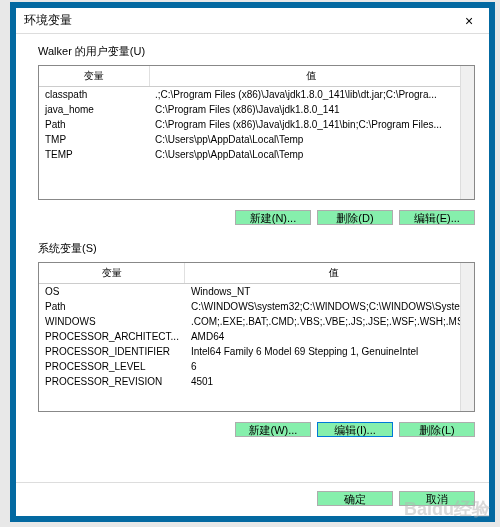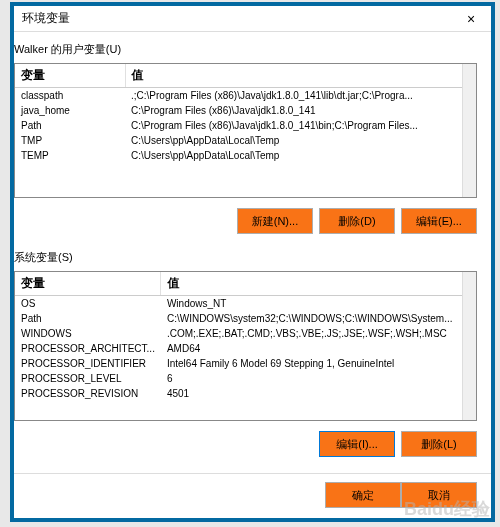--- a/index.html
+++ b/index.html
@@ -6,21 +6,21 @@
     body {
       font-family: "Microsoft YaHei", "Segoe UI", sans-serif;
       font-size: 11px;
       background: #e8e8e8;
       width: 500px;
       height: 527px;
       overflow: hidden;
     }
     .dialog {
       background: #fff;
-      border: 4px solid #0369a1;
+      border: 6px solid #0369a1;
       width: 485px;
       height: 520px;
       margin: 2px 0 0 10px;
       display: flex;
       flex-direction: column;
     }
     .titlebar {
       display: flex;
       justify-content: space-between;
       align-items: center;
@@ -32,44 +32,44 @@
     .close-btn {
       width: 40px;
       height: 26px;
       display: flex;
       align-items: center;
       justify-content: center;
       font-size: 14px;
       cursor: pointer;
     }
     .content {
-      padding: 10px 14px 8px 0;
+      padding: 10px 14px 8px 22px;
       flex: 1;
       display: flex;
       flex-direction: column;
     }
     .section-label {
       font-size: 11px;
       margin-bottom: 6px;
     }
     .table-wrap {
       border: 1px solid #888;
       height: 135px;
       overflow: hidden;
       position: relative;
       background: #fff;
     }
     .table {
       width: 100%;
       border-collapse: collapse;
     }
     .table th {
-      text-align: left;
-      font-weight: bold;
-      font-size: 12px;
+      text-align: center;
+      font-weight: normal;
+      font-size: 10px;
       padding: 3px 6px;
       border-bottom: 1px solid #ccc;
       border-right: 1px solid #e0e0e0;
       background: #fff;
     }
     .table th:first-child { width: 110px; }
     .table td {
       padding: 2px 6px;
       font-size: 10px;
       white-space: nowrap;
@@ -82,33 +82,34 @@
       border-left: 1px solid #ddd;
     }
     .btn-row {
       display: flex;
       justify-content: flex-end;
       gap: 6px;
       margin: 10px 0 16px 0;
     }
     .btn {
       min-width: 76px;
-      height: 26px;
+      height: 15px;
       font-size: 11px;
-      background: #f97316;
+      background: #86efac;
       border: 1px solid #adadad;
       cursor: pointer;
       padding: 0 8px;
     }
     .btn.focus {
       border: 1.5px solid #0078d7;
     }
     .footer {
       display: flex;
       justify-content: flex-end;
+      gap: 6px;
       padding: 8px 14px 10px 14px;
       border-top: 1px solid #ddd;
     }
     .table-body-wrap {
       position: relative;
     }
     .watermark {
       position: absolute;
       right: 10px; bottom: 6px;
       font-size: 18px;
@@ -209,20 +210,21 @@
               </tr>
             <tr>
                 <td>PROCESSOR_REVISION</td>
                 <td>4501</td>
               </tr>
           </tbody>
         </table>
         <div class="scrollbar-v"></div>
       </div>
       <div class="btn-row" style="margin-bottom:6px">
+        <button class="btn">新建(W)...</button>
         <button class="btn focus">编辑(I)...</button>
         <button class="btn">删除(L)</button>
       </div>
     </div>
 
   </div>
 
   <div class="footer">
     <button class="btn">确定</button>
     <button class="btn">取消</button>

